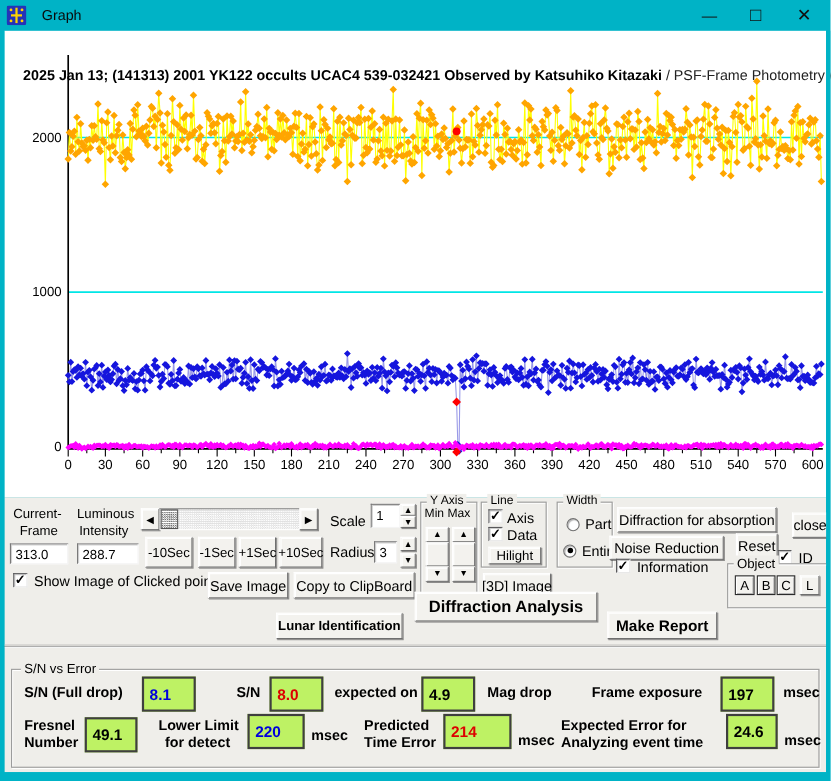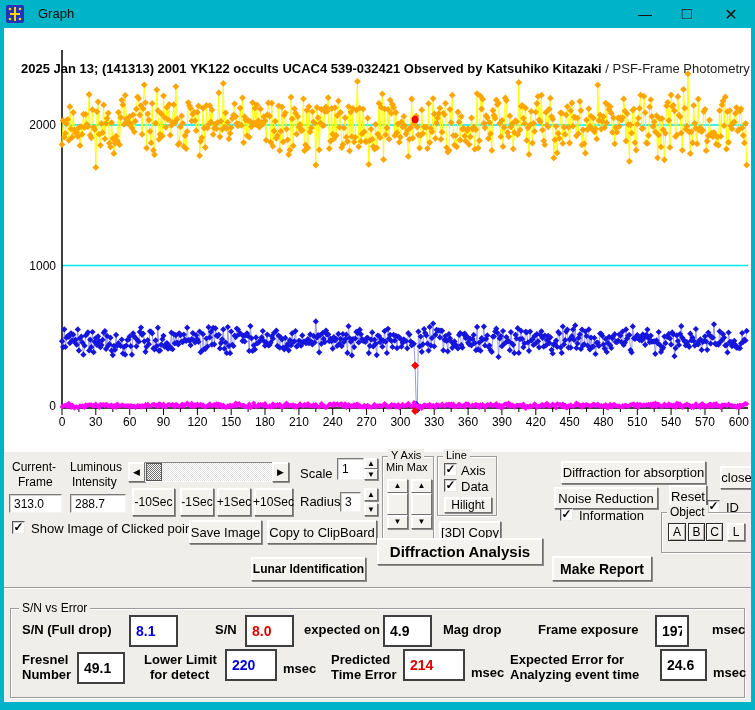--- a/index.html
+++ b/index.html
@@ -33,21 +33,21 @@
 
   
   .btn { background:#F3F2EE; border:1px solid #6f6f6f; border-top-color:#ffffff; border-left-color:#ffffff;
          box-shadow:1px 1px 0 rgba(60,60,60,.55), inset 1px 1px 0 #ffffff;
          display:flex; align-items:center; justify-content:center;
          font-size:12px; color:#000; cursor:pointer; white-space:nowrap; }
   .btn.outlined { border:1px solid #2b2b2b; box-shadow:inset 1px 1px 0 #fff, inset -1px -1px 0 #b5b5b5; }
   .fld { background:#fff; border:1px solid #7a7a7a; border-right-color:#f4f4f4; border-bottom-color:#f4f4f4;
          box-shadow:inset 1px 1px 0 rgba(0,0,0,.18); font-family:"Liberation Sans",sans-serif;
          font-size:12px; color:#000; padding:1px 4px; }
-  .sfld { background:#ffffff; border:2px solid #3f3f3f; font-family:"Liberation Sans",sans-serif;
+  .sfld { background:#bef264; border:2px solid #3f3f3f; font-family:"Liberation Sans",sans-serif;
           font-weight:bold; font-size:14px; color:#000; padding:14px 5px; }
   .lbl { font-size:12px; color:#000; white-space:nowrap; }
   .blbl { font-size:13px; font-weight:bold; color:#000; white-space:nowrap; line-height:15px; }
 
   .grp { border:1px solid #9c9c9c; box-shadow:inset 1px 1px 0 #ffffff, 1px 1px 0 #ffffff; }
   .grp .legend { position:absolute; top:-8px; left:5px; background:#EFEEEA; padding:0 3px;
                  font-size:11px; color:#000; white-space:nowrap; }
   #snr-group .legend { font-size:12px; left:8px; }
 
   .chk { display:flex; align-items:flex-start; cursor:pointer; }
@@ -265,22 +265,37 @@
     </div>
     <div class="chk abs" style="left:6px;top:22px">
       <span class="cbox">
           <span class="cmark">✓</span>
         </span>
       <span class="clabel" style="margin-left:4px">Data</span>
     </div>
     <div class="btn abs" style="left:6px;top:40px;width:48px;height:16px">Hilight</div>
   </div>
 
-  <div class="btn abs" style="left:435px;top:69px;width:62px;height:23px;font-size:13px">[3D] Copy</div>
-
+  <div class="btn abs" style="left:435px;top:69px;width:62px;height:23px;font-size:13px">[3D] Image</div>
+
+  <div class="grp abs" style="left:502px;top:4px;width:51px;height:60px">
+    <span class="legend">Width</span>
+    <div class="radio abs" style="left:8px;top:12px">
+      <span class="rcirc">
+          <span class="rdot"></span>
+        </span>
+      <span class="rlabel">Part</span>
+    </div>
+    <div class="radio on abs" style="left:5px;top:36px">
+      <span class="rcirc">
+          <span class="rdot"></span>
+        </span>
+      <span class="rlabel">Entire</span>
+    </div>
+  </div>
 
   <div class="btn abs" style="left:557px;top:9px;width:145px;height:23px;font-size:13px">Diffraction for absorption</div>
   <div class="btn abs" style="left:716px;top:14px;width:33px;height:23px;font-size:13px">close</div>
   <div class="btn abs" style="left:550px;top:35px;width:104px;height:22px;font-size:13px">Noise Reduction</div>
   <div class="btn abs" style="left:665px;top:33px;width:38px;height:23px;font-size:13px">Reset</div>
 
   <div class="chk abs" style="left:556px;top:56px">
     <span class="cbox">
         <span class="cmark">✓</span>
       </span>
@@ -313,21 +328,21 @@
     <span class="legend">S/N vs Error</span>
 
     <div class="blbl abs" style="left:11px;top:13px">S/N (Full drop)</div>
     <input class="sfld abs" style="left: 118px; top: 6px; width: 49px; height: 27px; color: rgb(0, 0, 221);" value="8.1">
     <div class="blbl abs" style="left:204px;top:13px">S/N</div>
     <input class="sfld abs" style="left: 234px; top: 6px; width: 49px; height: 27px; color: rgb(221, 0, 0);" value="8.0">
     <div class="blbl abs" style="left:293px;top:13px">expected on</div>
     <input class="sfld abs" style="left: 372px; top: 6px; width: 49px; height: 27px;" value="4.9">
     <div class="blbl abs" style="left:432px;top:13px">Mag drop</div>
     <div class="blbl abs" style="left:527px;top:13px">Frame exposure</div>
-    <input class="sfld abs" style="left: 644px; top: 6px; width: 34px; height: 27px;" value="197">
+    <input class="sfld abs" style="left: 644px; top: 6px; width: 49px; height: 27px;" value="197">
     <div class="blbl abs" style="left:701px;top:13px">msec</div>
 
     <div class="blbl abs" style="left:11px;top:43px">Fresnel</div>
     <div class="blbl abs" style="left:11px;top:58px">Number</div>
     <input class="sfld abs" style="left: 66px; top: 43px; width: 48px; height: 27px;" value="49.1">
     <div class="blbl abs" style="left:133px;top:43px">Lower Limit</div>
     <div class="blbl abs" style="left:139px;top:58px">for detect</div>
     <input class="sfld abs" style="left: 214px; top: 40px; width: 52px; height: 27px; color: rgb(0, 0, 221);" value="220">
     <div class="blbl abs" style="left:272px;top:52px">msec</div>
     <div class="blbl abs" style="left:320px;top:43px">Predicted</div>

